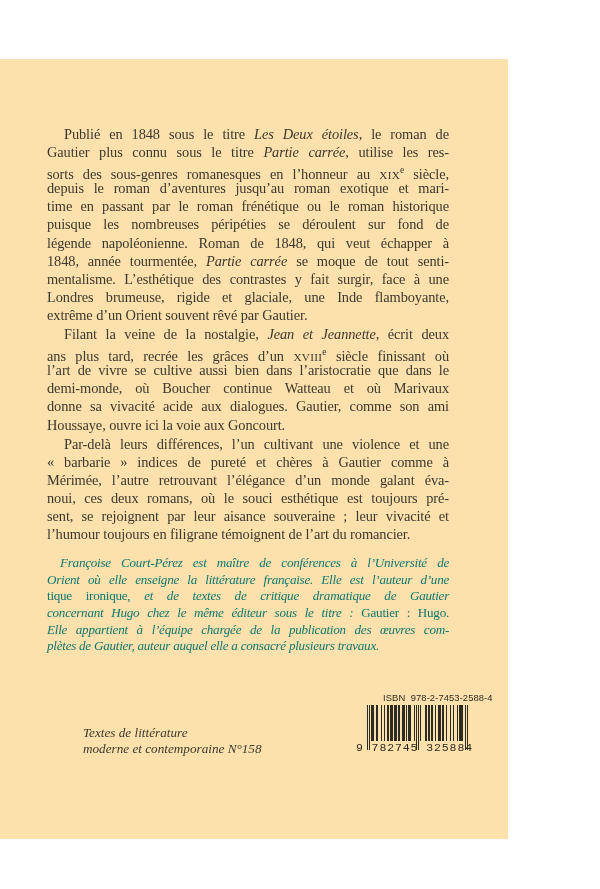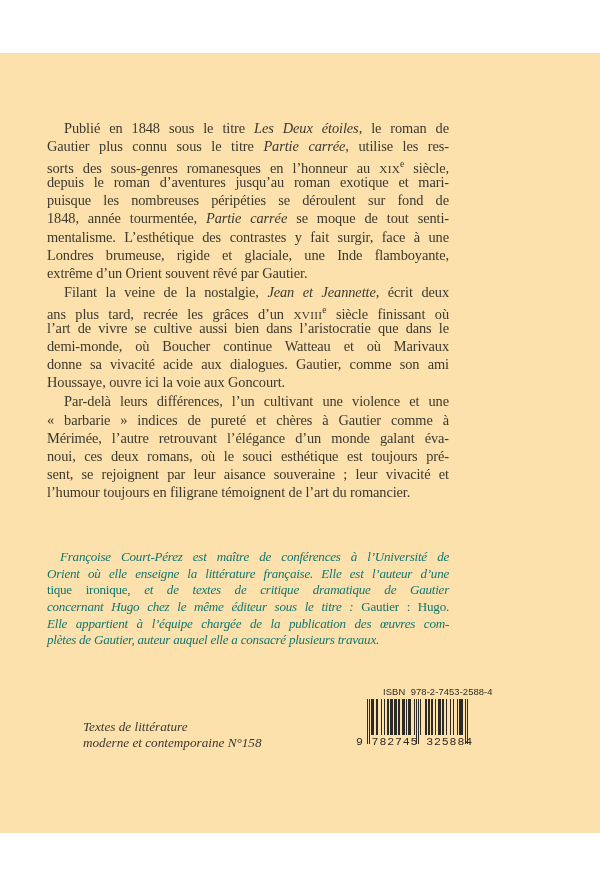--- a/index.html
+++ b/index.html
@@ -5,22 +5,22 @@
   html, body { margin: 0; padding: 0; }
   body {
     width: 600px; height: 889px;
     background: #ffffff;
     position: relative;
     font-family: "Liberation Serif", serif;
     overflow: hidden;
   }
   .cover {
     position: absolute;
-    left: 0; top: 53px;
-    width: 600px; height: 780px;
+    left: 0; top: 59px;
+    width: 508px; height: 780px;
     background: #fde1ad;
   }
   
   .synopsis {
     position: absolute;
     left: 47px; top: 66px;
     width: 402px;
     font-size: 14.4px;
     line-height: 18.1px;
     letter-spacing: -0.1px;
@@ -96,21 +96,23 @@
 <body>
 
 <div class="cover">
 
   <div class="synopsis">
       <div class="para indent">
         <div class="tline firstline"><span>Publié en 1848 sous le titre </span><span class="i">Les Deux étoiles</span><span>, le roman de</span></div>
         <div class="tline"><span>Gautier plus connu sous le titre </span><span class="i">Partie carrée</span><span>, utilise les res-</span></div>
         <div class="tline"><span>sorts des sous-genres romanesques en l’honneur au </span><span class="sc">XIX</span><span class="sup">e</span><span> siècle,</span></div>
         <div class="tline"><span>depuis le roman d’aventures jusqu’au roman exotique et mari-</span></div>
+        <div class="tline"><span>time en passant par le roman frénétique ou le roman historique</span></div>
         <div class="tline"><span>puisque les nombreuses péripéties se déroulent sur fond de</span></div>
+        <div class="tline"><span>légende napoléonienne. Roman de 1848, qui veut échapper à</span></div>
         <div class="tline"><span>1848, année tourmentée, </span><span class="i">Partie carrée</span><span> se moque de tout senti-</span></div>
         <div class="tline"><span>mentalisme. L’esthétique des contrastes y fait surgir, face à une</span></div>
         <div class="tline"><span>Londres brumeuse, rigide et glaciale, une Inde flamboyante,</span></div>
         <div class="tline lastline"><span>extrême d’un Orient souvent rêvé par Gautier.</span></div>
       </div>
       <div class="para indent">
         <div class="tline firstline"><span>Filant la veine de la nostalgie, </span><span class="i">Jean et Jeannette</span><span>, écrit deux</span></div>
         <div class="tline"><span>ans plus tard, recrée les grâces d’un </span><span class="sc">XVIII</span><span class="sup">e</span><span> siècle finissant où</span></div>
         <div class="tline"><span>l’art de vivre se cultive aussi bien dans l’aristocratie que dans le</span></div>
         <div class="tline"><span>demi-monde, où Boucher continue Watteau et où Marivaux</span></div>

